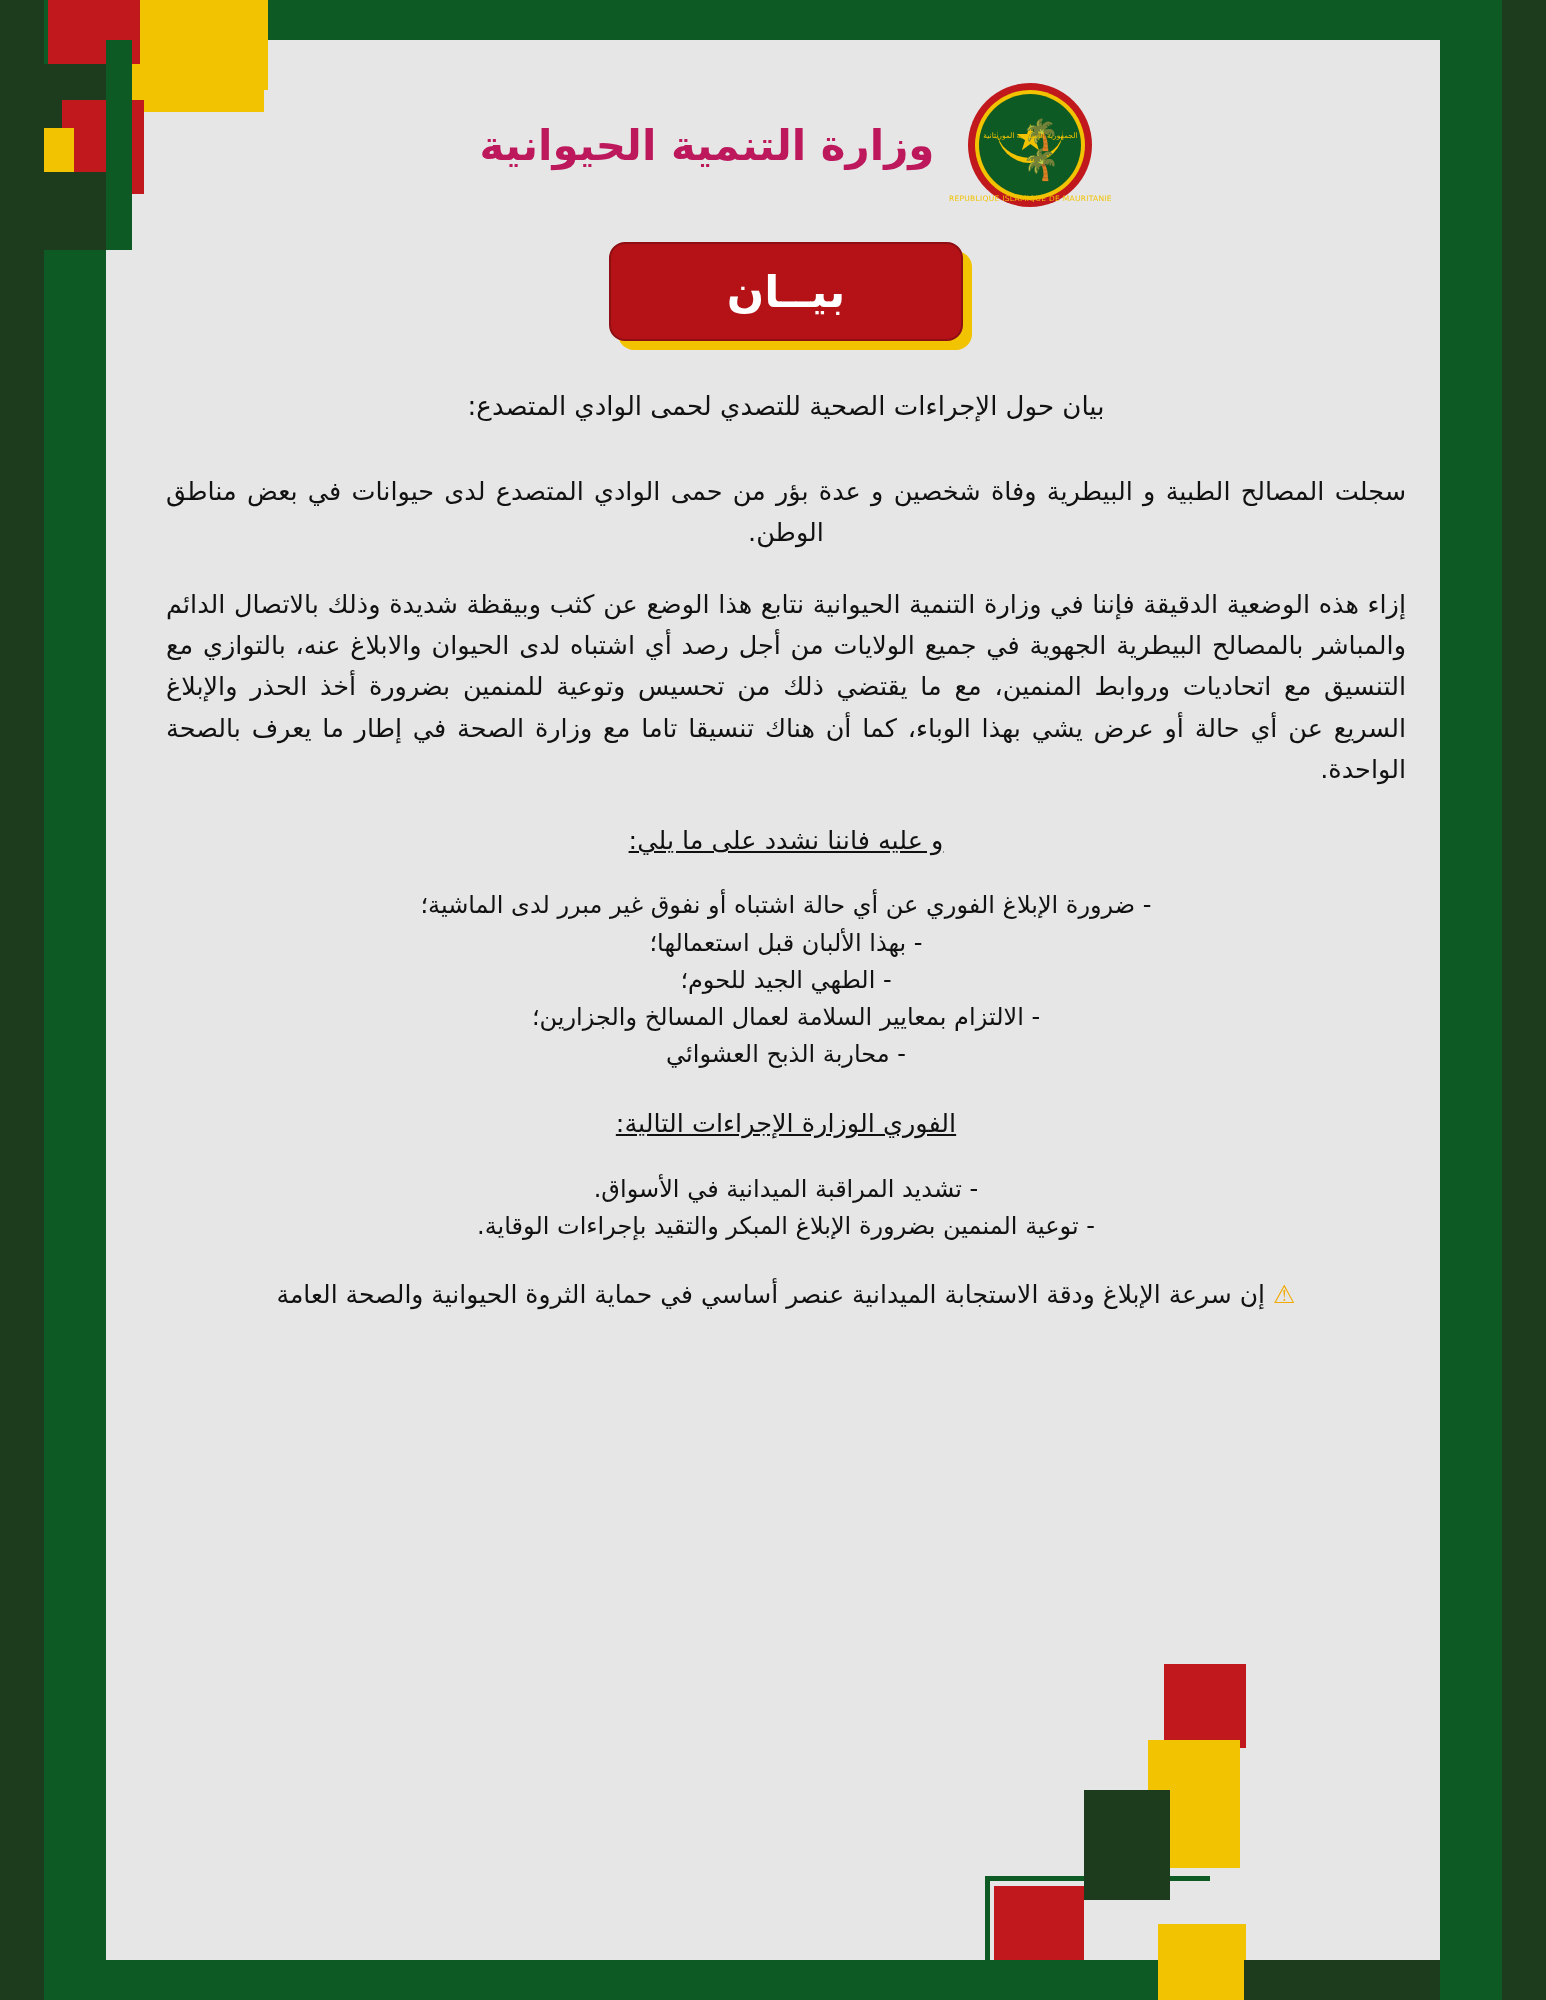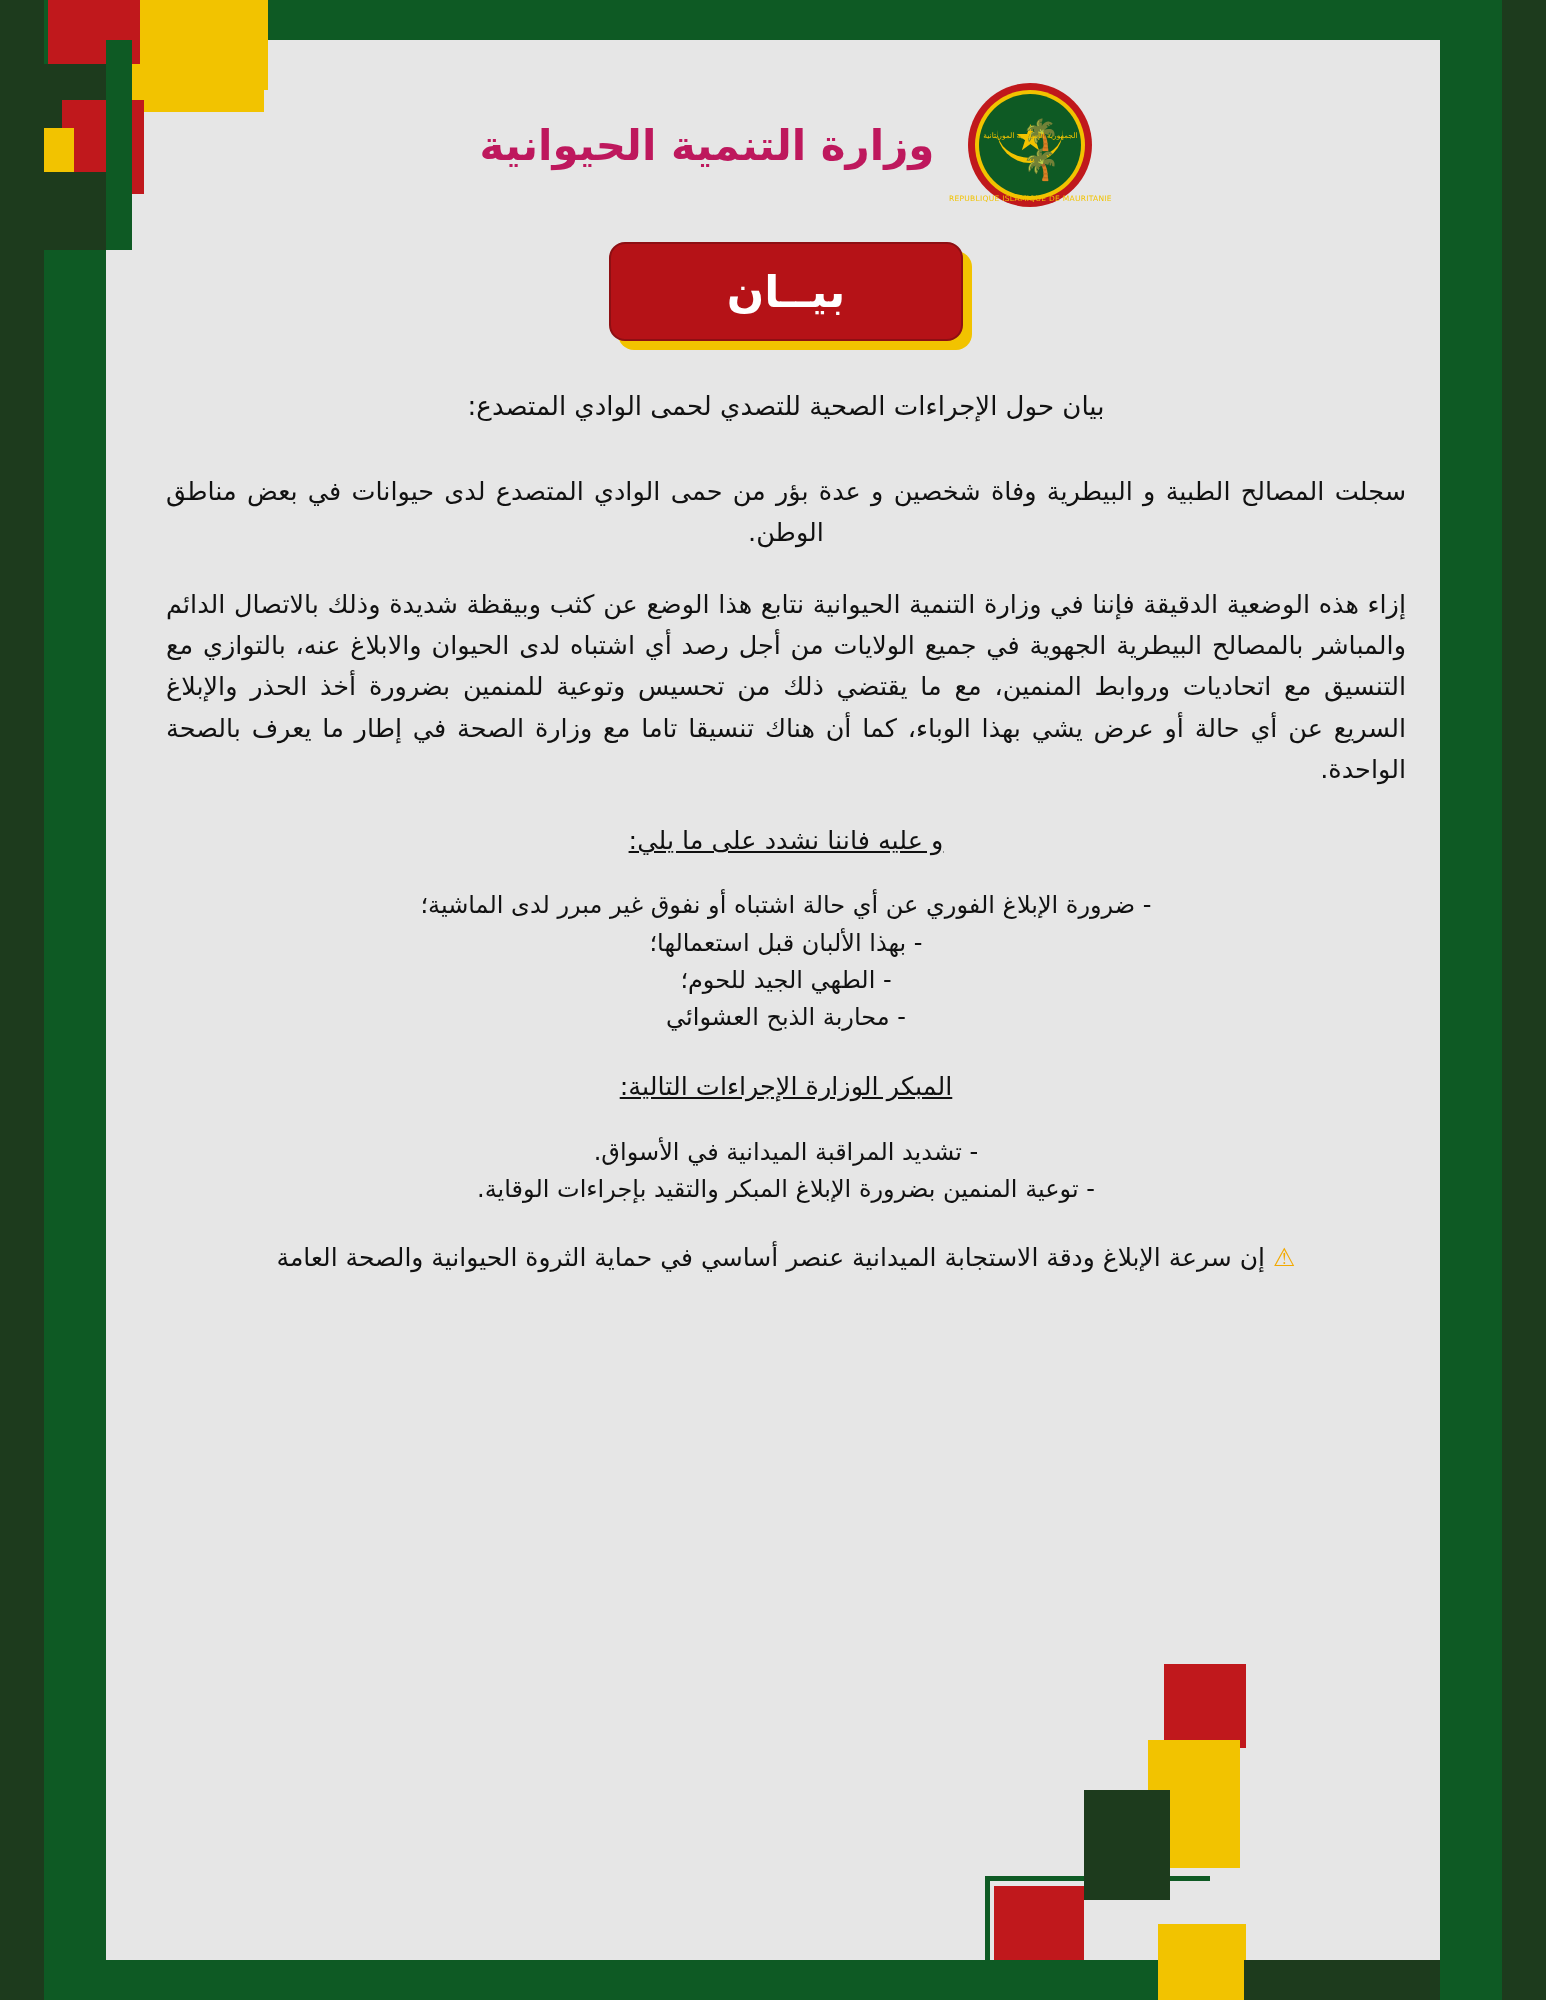--- a/index.html
+++ b/index.html
@@ -381,24 +381,25 @@
       <div class="para">سجلت المصالح الطبية و البيطرية وفاة شخصين و عدة بؤر من حمى الوادي المتصدع لدى حيوانات في بعض مناطق الوطن.</div>
 
       <div class="para justified">إزاء هذه الوضعية الدقيقة فإننا في وزارة التنمية الحيوانية نتابع هذا الوضع عن كثب وبيقظة شديدة وذلك بالاتصال الدائم والمباشر بالمصالح البيطرية الجهوية في جميع الولايات من أجل رصد أي اشتباه لدى الحيوان والابلاغ عنه، بالتوازي مع التنسيق مع اتحاديات وروابط المنمين، مع ما يقتضي ذلك من تحسيس وتوعية للمنمين بضرورة أخذ الحذر والإبلاغ السريع عن أي حالة أو عرض يشي بهذا الوباء، كما أن هناك تنسيقا تاما مع وزارة الصحة في إطار ما يعرف بالصحة الواحدة.</div>
 
       <div class="center-line">و عليه فاننا نشدد على ما يلي:</div>
 
       <ul class="bullets">
         <li>- ضرورة الإبلاغ الفوري عن أي حالة اشتباه أو نفوق غير مبرر لدى الماشية؛</li>
         <li>- بهذا الألبان قبل استعمالها؛</li>
         <li>- الطهي الجيد للحوم؛</li>
+        <li>- الالتزام بمعايير السلامة لعمال المسالخ والجزارين؛</li>
         <li>- محاربة الذبح العشوائي</li>
       </ul>
 
-      <div class="center-line">المبكر الوزارة  الإجراءات التالية:</div>
+      <div class="center-line">الفوري الوزارة  الإجراءات التالية:</div>
 
       <ul class="bullets">
         <li>- تشديد المراقبة الميدانية في الأسواق.</li>
         <li>- توعية المنمين بضرورة الإبلاغ المبكر والتقيد بإجراءات الوقاية.</li>
       </ul>
 
       <div class="note">
         <span class="warn-icon">⚠</span>
         <span>إن سرعة الإبلاغ ودقة الاستجابة الميدانية عنصر أساسي في حماية الثروة الحيوانية والصحة العامة</span>
       </div>

